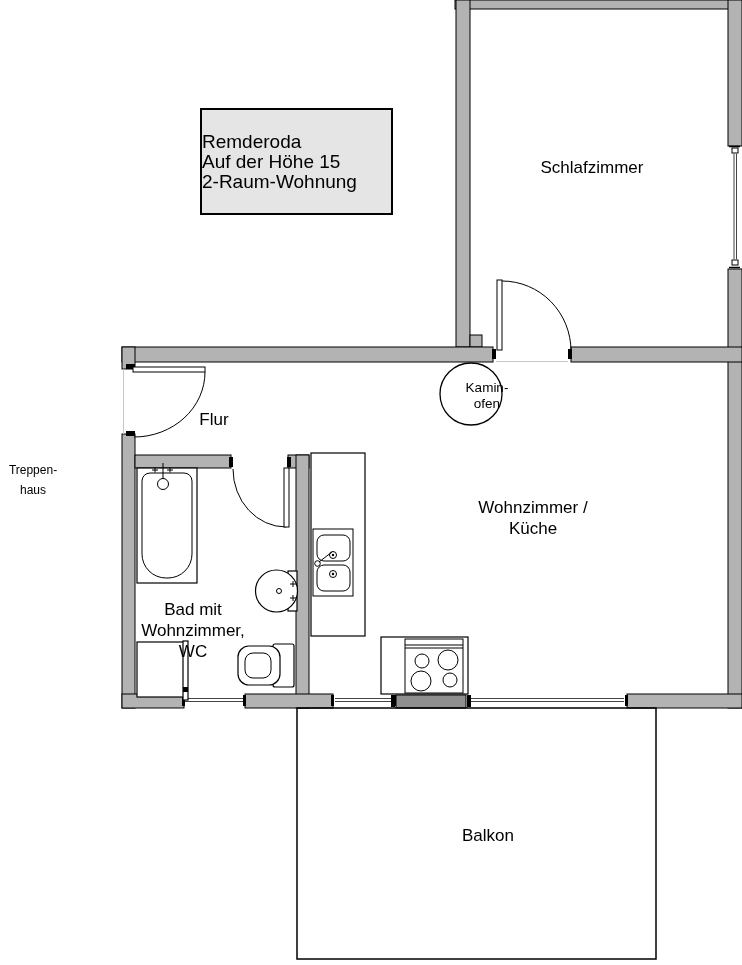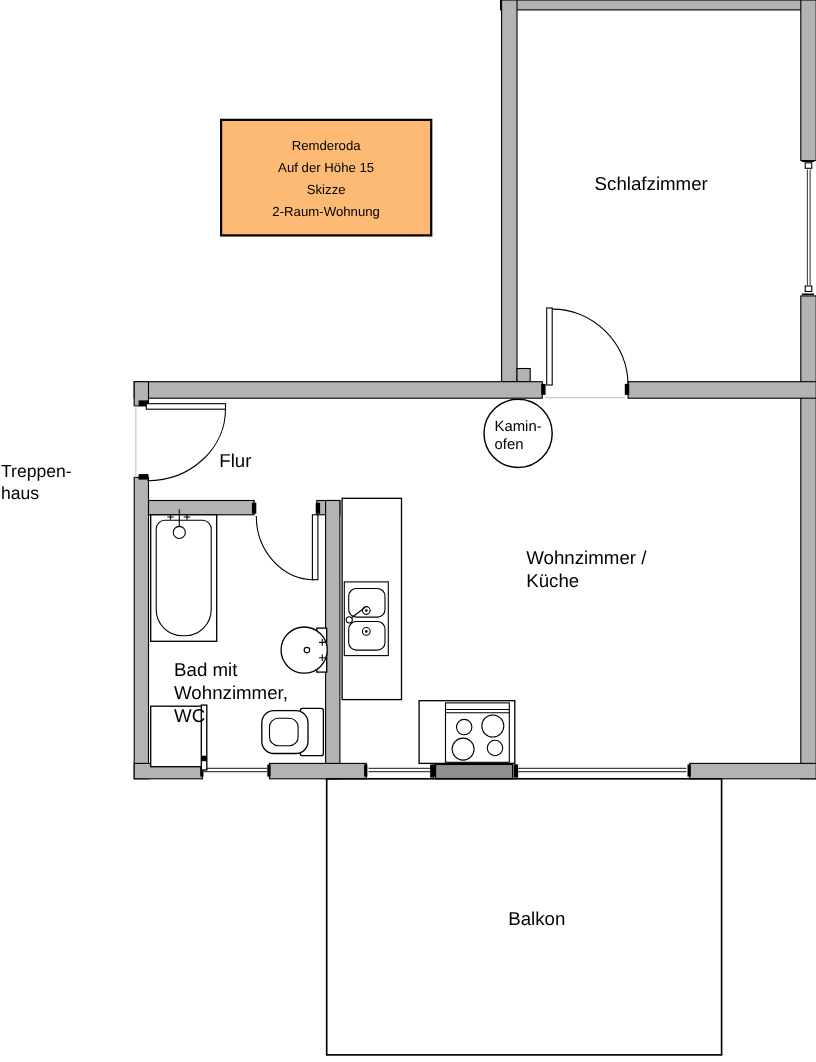--- a/index.html
+++ b/index.html
@@ -15,28 +15,28 @@
   .cap{fill:#fff;stroke:#000;stroke-width:1;}
   .capline{stroke:#000;stroke-width:1.5;fill:none;}
   .thresh{stroke:#c8c8c8;stroke-width:1;fill:none;}
   .leaf{fill:#fff;stroke:#000;stroke-width:1;}
   .arc{fill:none;stroke:#000;stroke-width:1;}
   .fix{fill:#fff;stroke:#000;stroke-width:1.2;}
   .fixthin{fill:none;stroke:#000;stroke-width:1;}
   .outline{fill:none;stroke:#000;stroke-width:1.5;}
   .lbl{
     position:absolute;transform:translate(-50%,-50%);
-    font-size:17px;line-height:21px;text-align:left;white-space:nowrap;
+    font-size:17px;line-height:21px;text-align:center;white-space:nowrap;
   }
-  .lbl-small{font-size:16px;line-height:20px;}
+  .lbl-small{font-size:12px;line-height:20px;margin-top:40px;}
   .lbl-tiny{font-size:13.5px;line-height:16px;}
   .title-box{
     position:absolute;left:200px;top:108px;width:189px;height:103px;
     border:2px solid #000;display:flex;flex-direction:column;justify-content:center;
-    text-align:center;font-size:12px;line-height:20px;background:#fdba74;
+    text-align:left;font-size:19px;line-height:20px;background:#e5e5e5;
   }
 </style>
 </head>
 <body>
 
 <div class="plan">
 
   <svg width="742" height="965" viewBox="0 0 742 965">
 
     <g>
@@ -164,44 +164,43 @@
     </g>
 
     <circle cx="471" cy="394" r="31" fill="#fff" stroke="#000" stroke-width="1.3"></circle>
 
     <rect class="outline" x="297" y="708" width="359" height="251"></rect>
   </svg>
 
   <div class="title-box">
     <div>Remderoda</div>
     <div>Auf der Höhe 15</div>
-    <div>Skizze</div>
     <div>2-Raum-Wohnung</div>
   </div>
 
   <div class="lbl" style="left:592px;top:167px">Schlafzimmer</div>
 
   <div class="lbl" style="left:214px;top:419px">Flur</div>
 
   <div class="lbl lbl-small" style="left:33px;top:440px">
     <div>Treppen-</div>
     <div>haus</div>
   </div>
 
-  <div class="lbl lbl-tiny" style="left:471px;top:396px">
+  <div class="lbl lbl-tiny" style="left:487px;top:396px">
     <div>Kamin-</div>
     <div>ofen</div>
   </div>
 
   <div class="lbl" style="left:533px;top:518px">
     <div>Wohnzimmer /</div>
     <div>Küche</div>
   </div>
 
-  <div class="lbl" style="left:210px;top:630px">
+  <div class="lbl" style="left:193px;top:630px">
     <div>Bad mit</div>
     <div>Wohnzimmer,</div>
     <div>WC</div>
   </div>
 
   <div class="lbl" style="left:488px;top:835px">Balkon</div>
 
 </div>
 
 </body></html>

